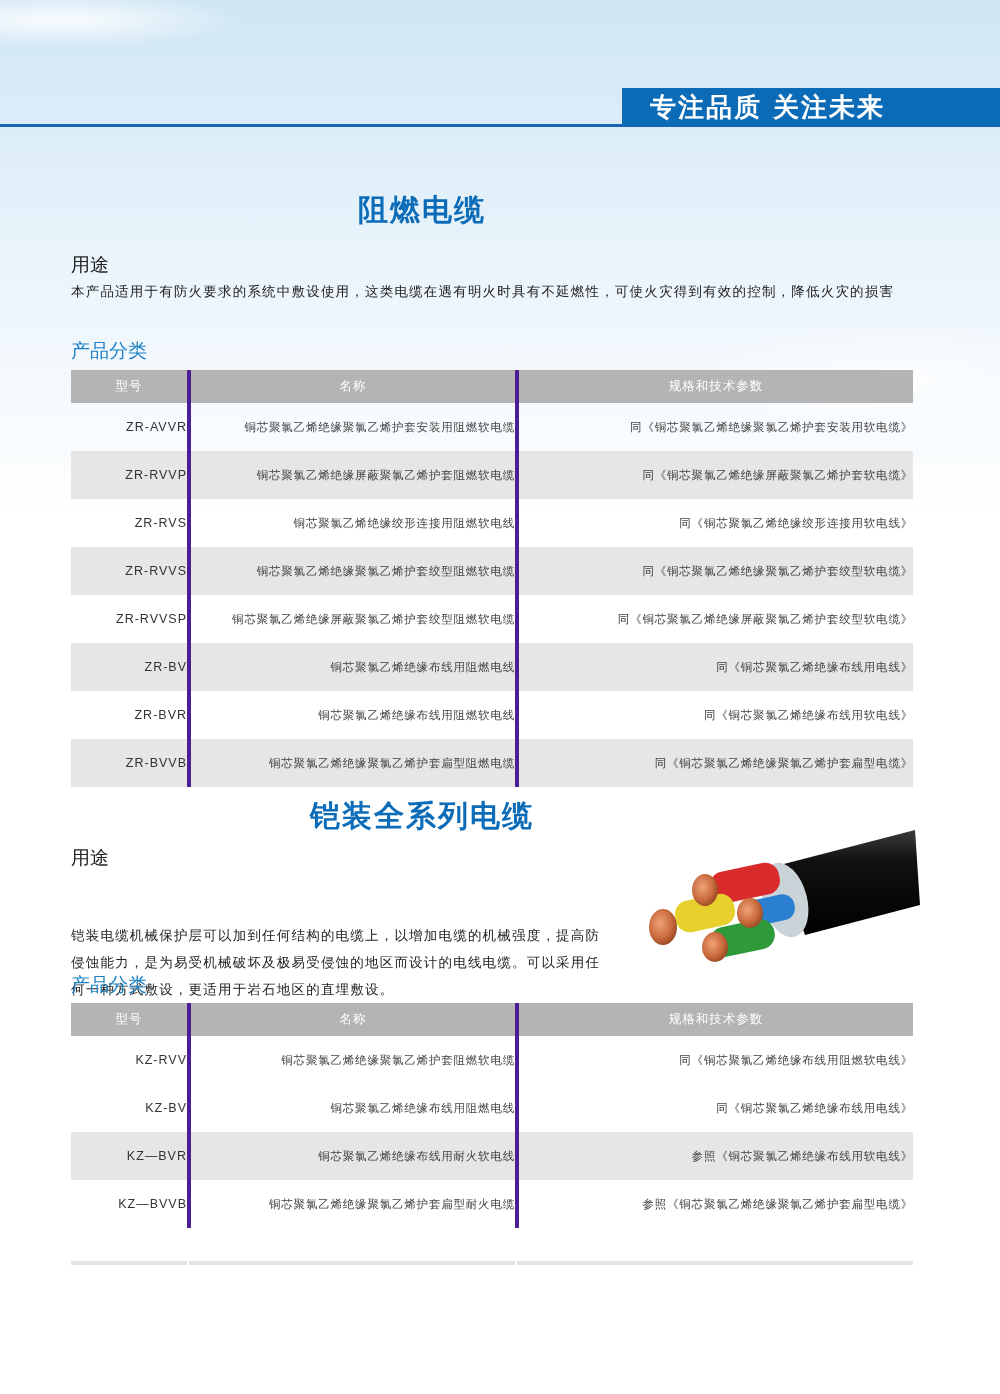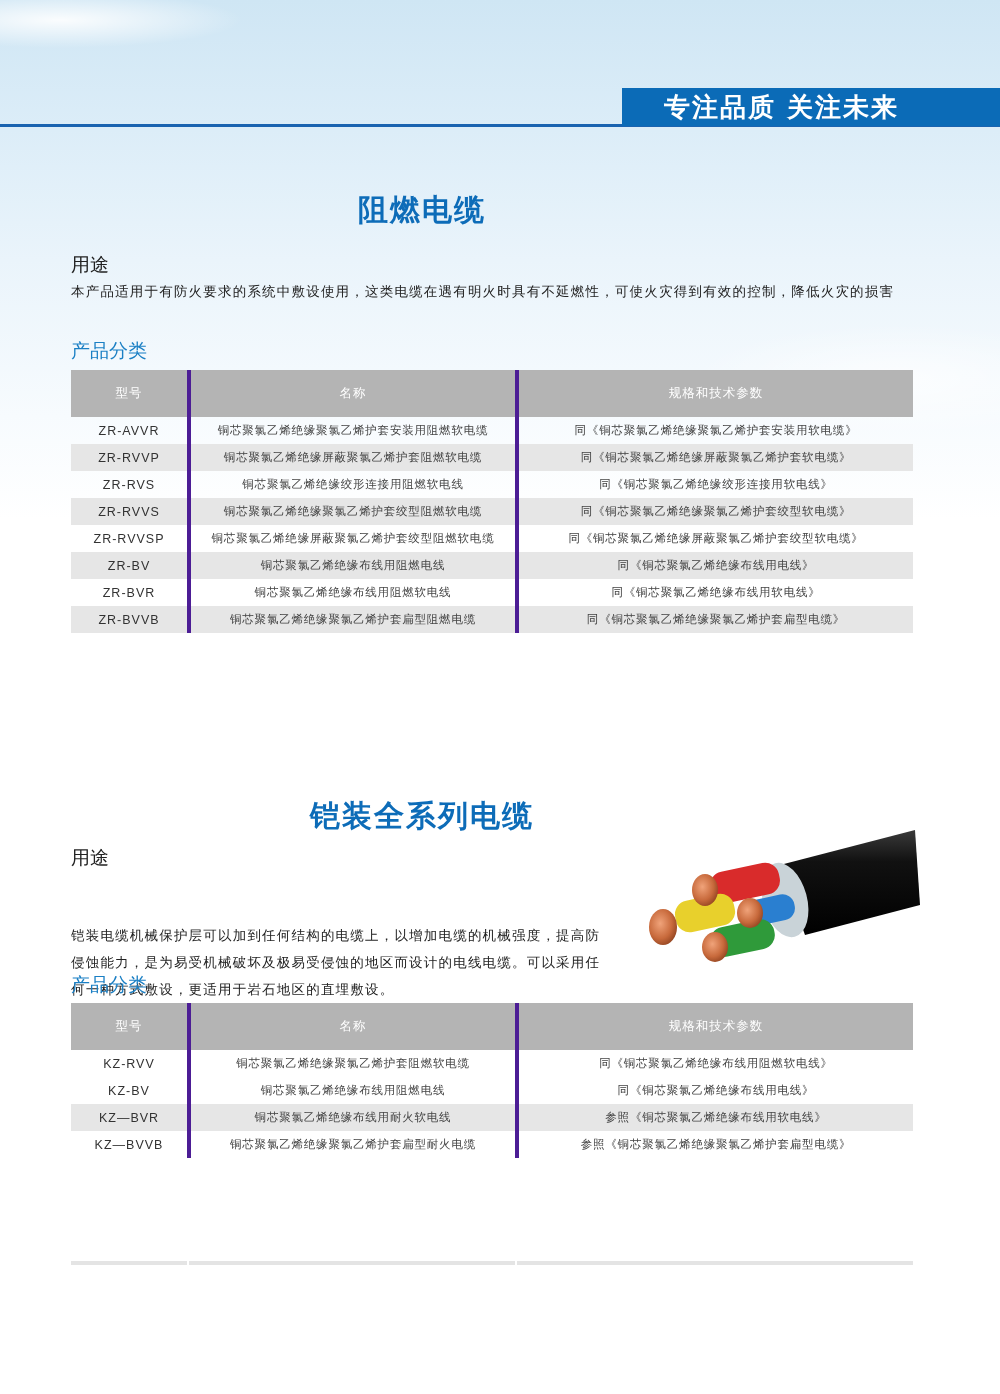--- a/index.html
+++ b/index.html
@@ -19,21 +19,21 @@
       linear-gradient(180deg, #cfe6f4 0%, #dcedf8 25%, #eaf4fb 50%, #f7fbfe 80%, #ffffff 100%);
   }
   .header-line {
     position: absolute; left: 0; top: 124px; width: 1000px; height: 3px;
     background: #1a63b0;
   }
   .slogan-box {
     position: absolute; left: 622px; top: 88px; width: 378px; height: 38px;
     background: #0b6bb7;
     color: #fff; font-weight: bold; font-size: 26px; letter-spacing: 2px;
-    padding-left: 42px; line-height: 38px;
+    padding-left: 28px; line-height: 38px;
     font-family: "DejaVu Sans", sans-serif;
   }
   .section-title {
     position: absolute; left: 0; width: 844px; text-align: center;
     color: #0d6cb8; font-weight: bold; font-size: 30px; letter-spacing: 2px;
   }
   .sub-heading {
     position: absolute; left: 71px; font-size: 19px; color: #222;
   }
   .cat-heading {
@@ -44,24 +44,24 @@
     line-height: 27px; letter-spacing: 1.2px;
   }
   table.spec {
     position: absolute; left: 71px; width: 842px;
     border-collapse: separate; border-spacing: 0;
     table-layout: fixed;
     font-size: 11.5px; color: #444;
   }
   table.spec th {
     background: #b4b4b4; color: #fff; font-weight: normal; font-size: 12.5px;
-    height: 47px; text-align: center; letter-spacing: 1px;
+    height: 33px; text-align: center; letter-spacing: 1px;
   }
   table.spec td {
-    height: 27px; text-align: center; letter-spacing: 0.8px;
+    height: 48px; text-align: right; letter-spacing: 0.8px;
   }
   table.spec th + th, table.spec td + td { border-left: 4px solid #4c1d95; }
   table.spec tr.alt td { background: #e6e6e6; }
   table.spec td.model { font-family: "Liberation Sans", sans-serif; font-size: 12.5px; letter-spacing: 1px; color: #333; }
   .bottom-rule {
     position: absolute; left: 71px; width: 842px; height: 4px;
     display: flex; gap: 2px;
   }
   .bottom-rule div { background: #e4e4e4; height: 4px; }
   .cable {

